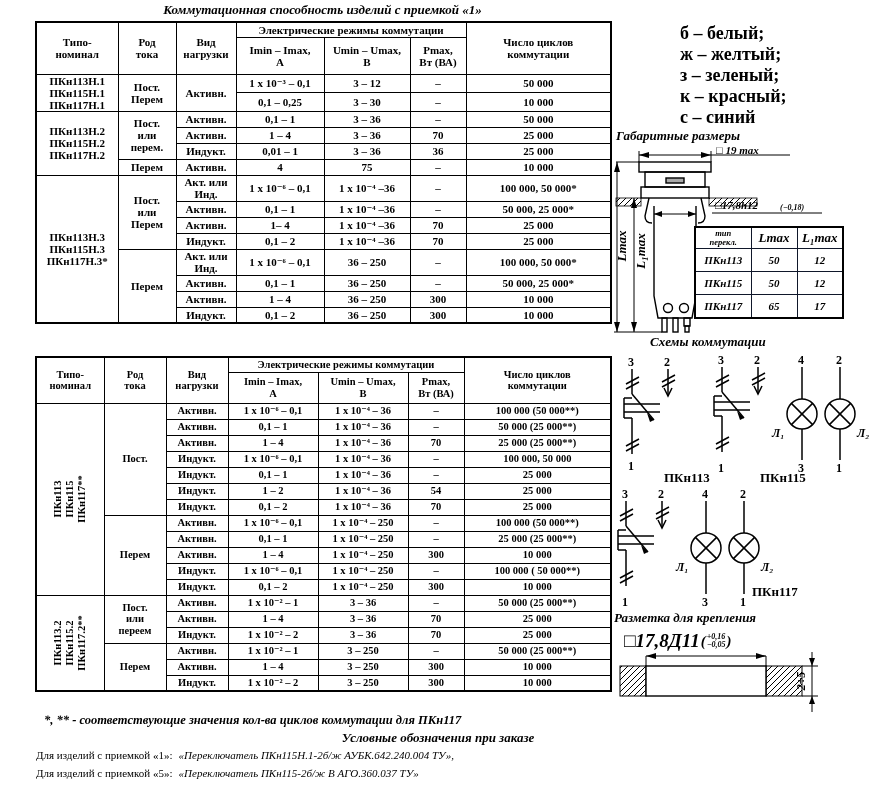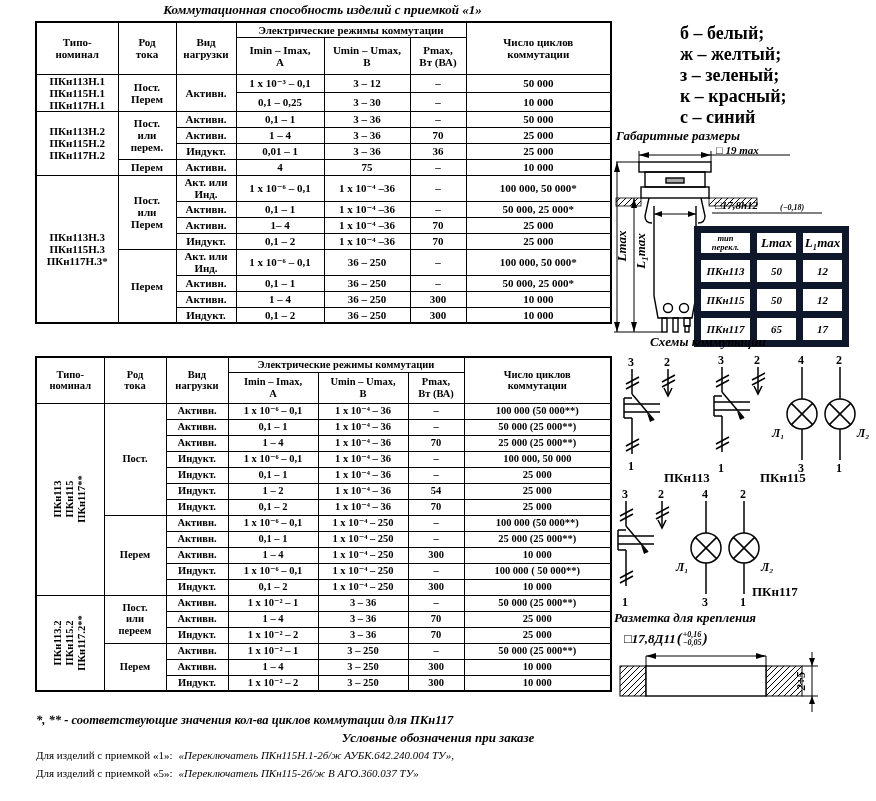--- a/index.html
+++ b/index.html
@@ -15,34 +15,34 @@
   #t2 th,#t2 td{font-size:10.5px;line-height:11.5px;}
   #t1{width:575px;} #t2{width:575px;}
   #t1 thead tr.hr1{height:15px;} #t1 thead tr.hr2{height:37px;}
   #t1 tbody tr{height:16px;} #t1 tbody tr.tall{height:26px;}
   #t2 thead tr.hr1{height:15px;} #t2 thead tr.hr2{height:31px;}
   #t2 tbody tr{height:16px;}
   td.rotc{position:relative;}
   .rot{position:absolute;left:50%;top:50%;transform:translate(-50%,-50%) rotate(-90deg);
        white-space:pre;text-align:center;line-height:12px;font-weight:bold;}
   
-  .note{font-weight:bold;font-style:italic;font-size:12.5px;}
+  .note{font-weight:bold;font-style:italic;font-size:12.5px;margin-left:8px;}
   .order{font-size:11px;font-weight:normal;white-space:nowrap;}
   .order .val{font-style:italic;margin-left:6px;}
   
   .rc{position:absolute;left:612px;top:0;width:264px;height:801px;}
   .color-item{font-size:18px;font-weight:bold;line-height:21px;}
   table.gtab{border-collapse:collapse;table-layout:fixed;border:2px solid #000;background:#fff;}
-  .gtab th,.gtab td{border:7px solid #0f172a;text-align:center;vertical-align:middle;
+  .gtab th,.gtab td{border:1px solid #0f172a;text-align:center;vertical-align:middle;
         font-weight:bold;font-style:italic;white-space:pre-line;}
   .gtab th.small{font-size:8.5px;line-height:9px;}
   .gtab th{font-size:13px;} .gtab td{font-size:11px;height:20px;}
   .cap{font-size:13px;font-weight:bold;}
   .mount-dim{display:flex;align-items:center;font-weight:bold;font-style:italic;}
-  .mount-dim .main{font-size:13px;}
+  .mount-dim .main{font-size:19px;}
   .mount-dim .paren{font-size:15px;margin:0 1px;}
   .mount-dim .stack{display:flex;flex-direction:column;font-size:8px;line-height:8px;}
   svg text{font-family:"Liberation Serif","DejaVu Serif",serif;font-weight:bold;fill:#000;}
   svg .it{font-style:italic;}
 </style>
 </head>
 <body>
 
 <div class="page">
 

